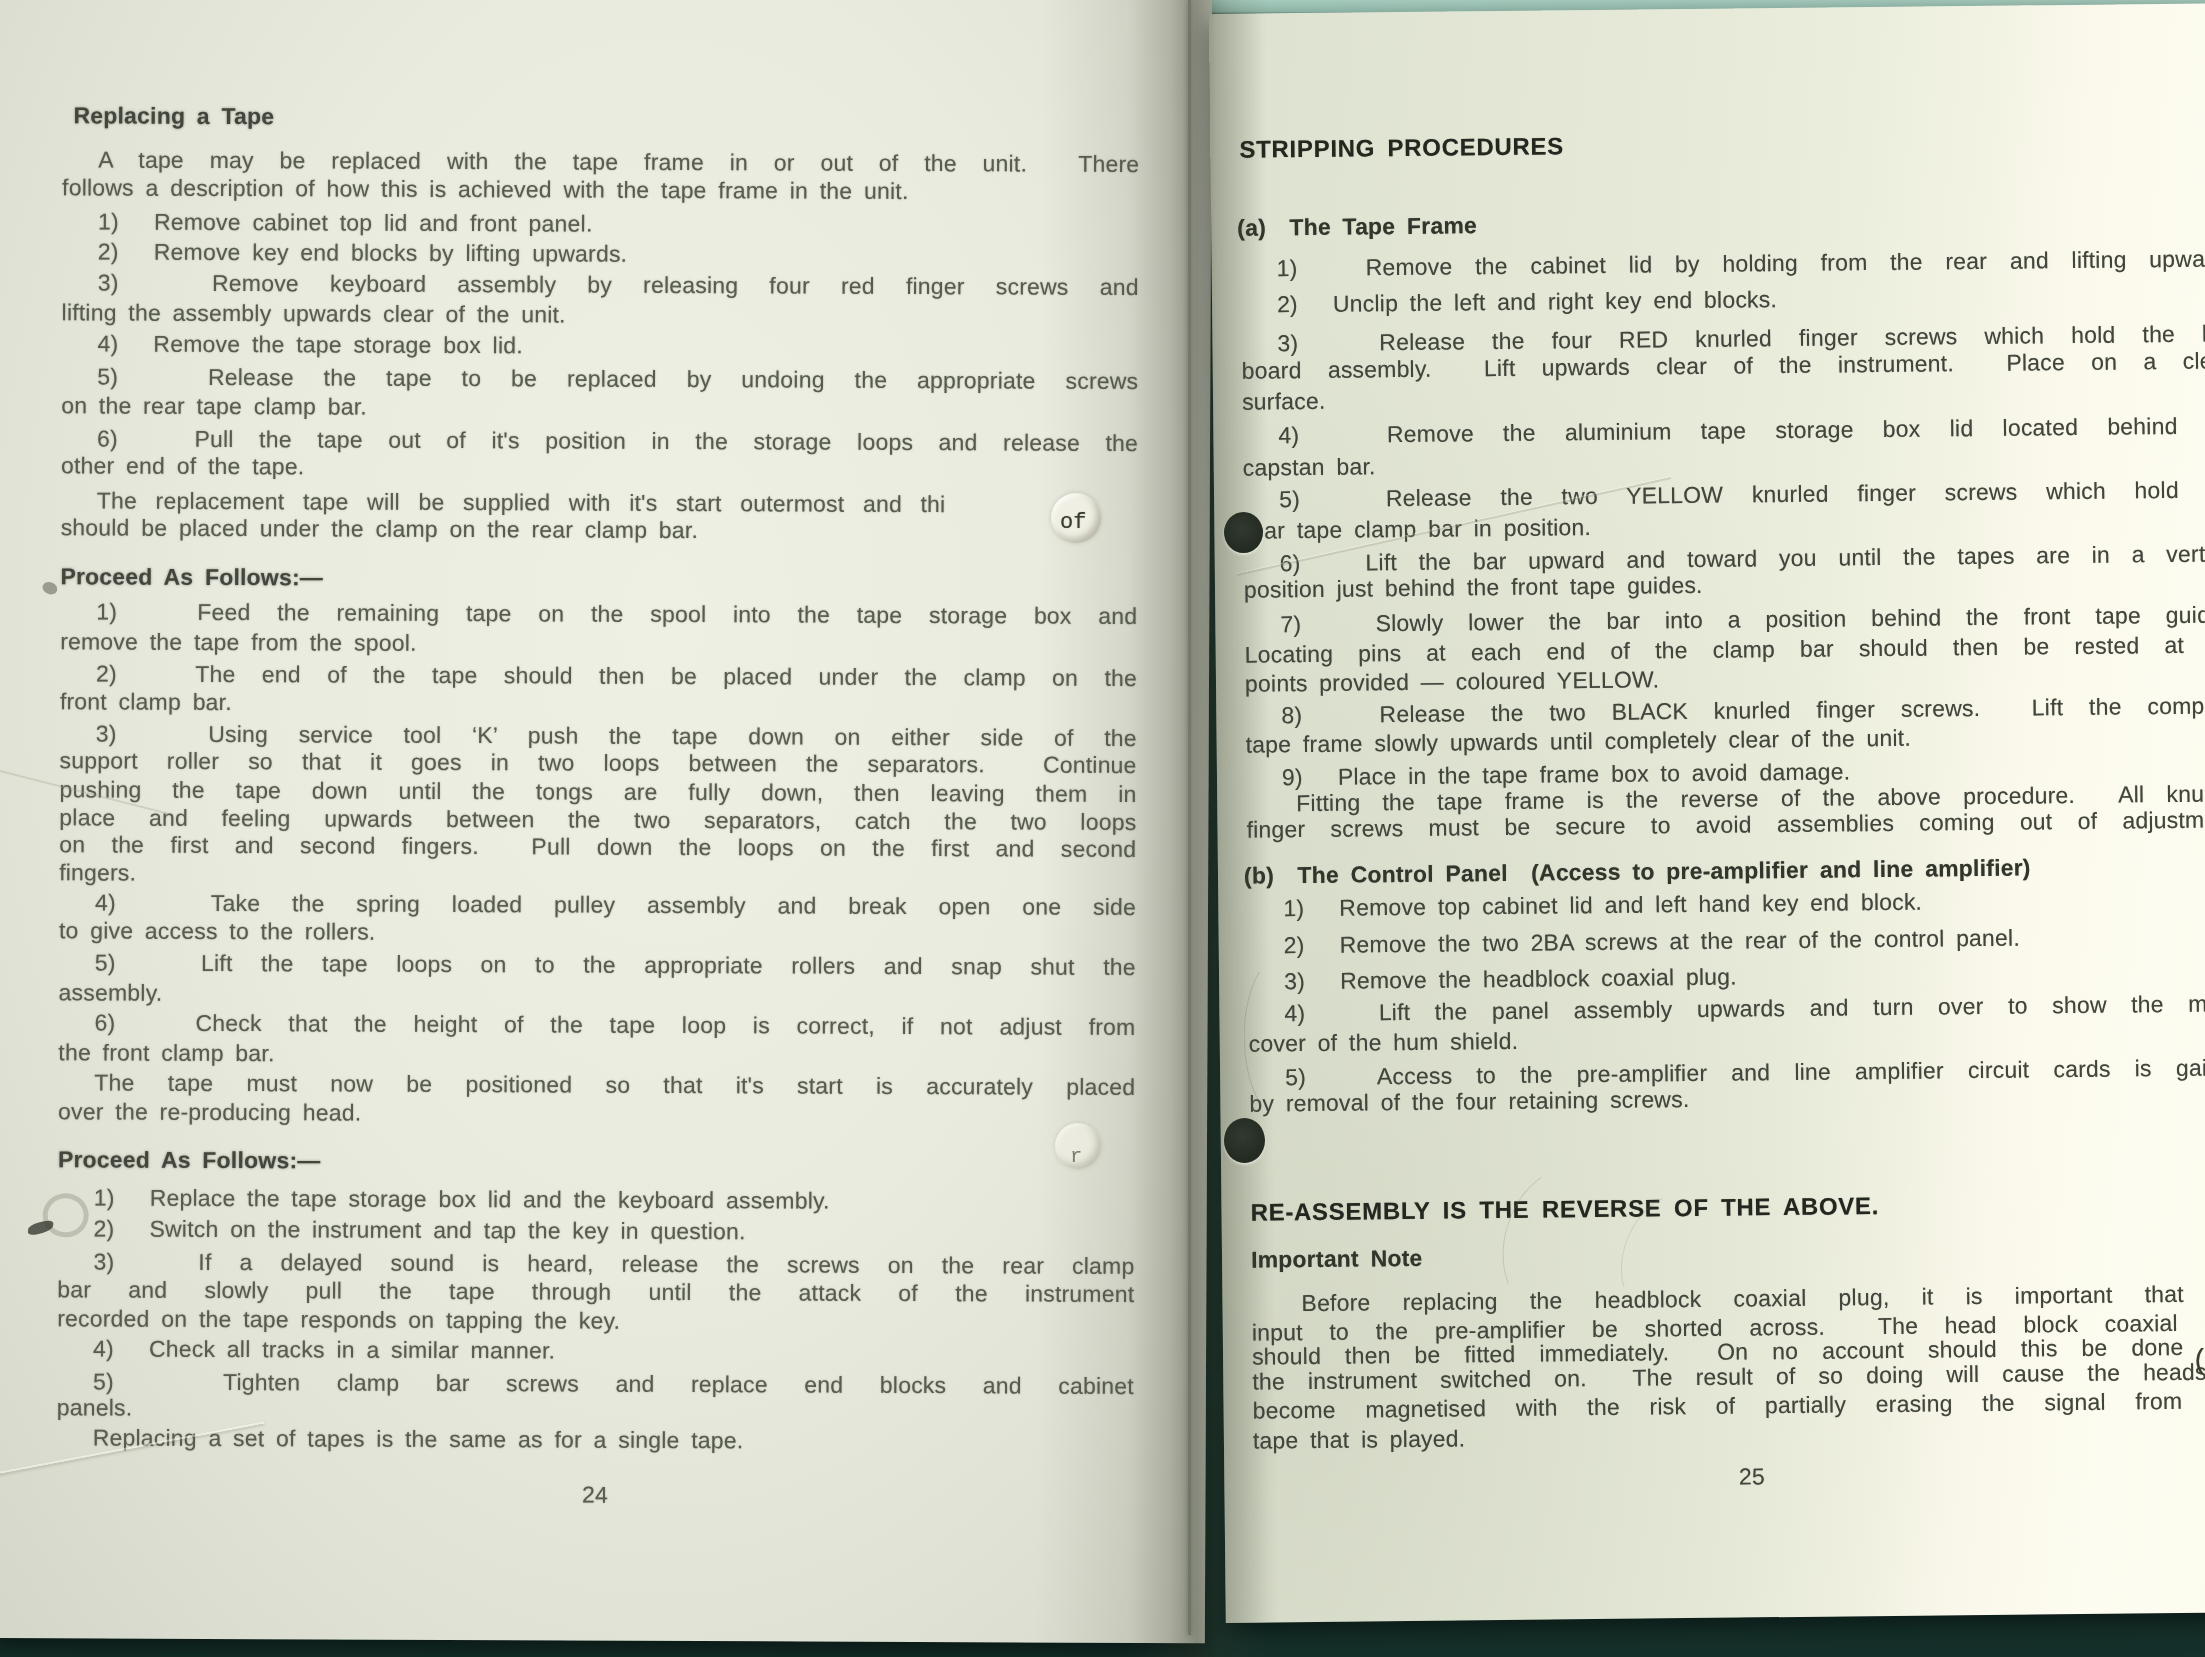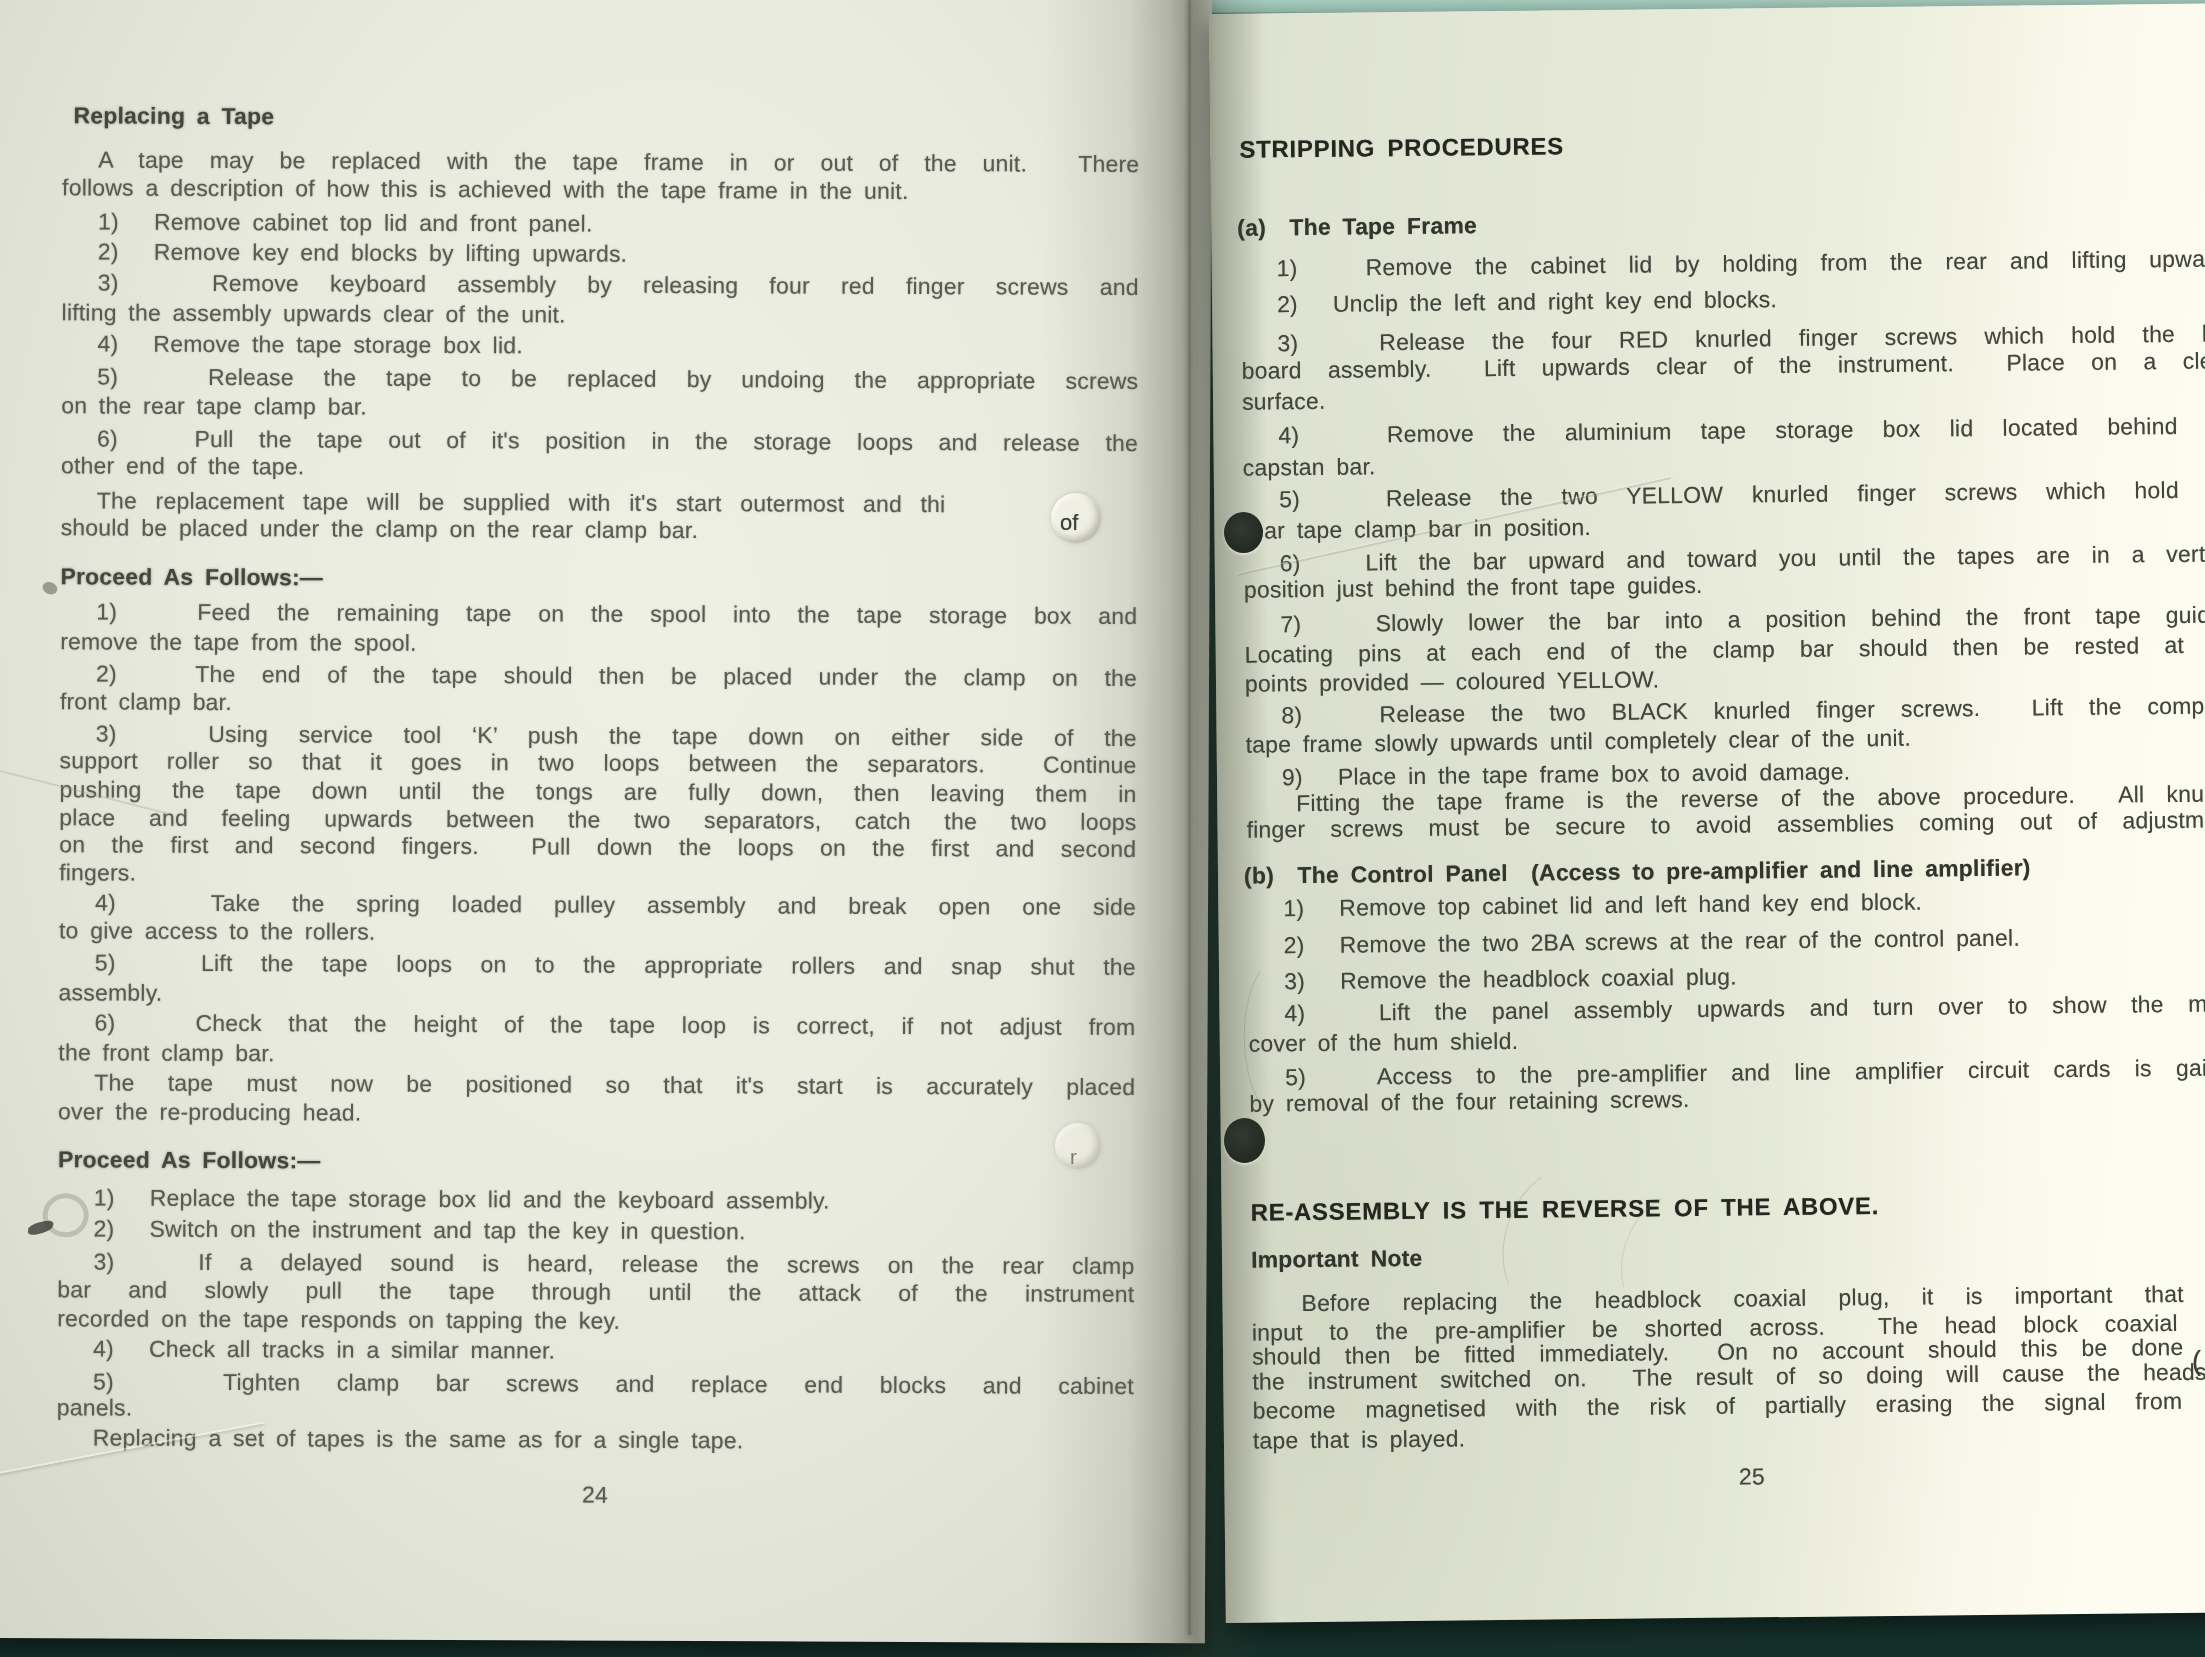--- a/index.html
+++ b/index.html
@@ -39,21 +39,21 @@
   .pgnum{font-size:23px;color:#4b4e44;font-weight:400;}
   .gutter{position:absolute;left:1128px;top:0;width:140px;height:1657px;z-index:3;pointer-events:none;
     background:linear-gradient(90deg, rgba(60,64,48,0) 0%, rgba(60,64,48,.16) 30%, rgba(44,49,36,.36) 49%, rgba(60,64,48,.18) 63%, rgba(60,64,48,0) 100%);}
   .gutter-line{position:absolute;left:1188px;top:0;width:3.4px;height:1635px;z-index:3;pointer-events:none;
     background:rgba(42,47,33,.30);box-shadow:0 0 5.1px rgba(42,47,33,.4);}
   .hole-dark{position:absolute;z-index:5;border-radius:50%;
     background:radial-gradient(circle at 45% 40%, #313a30 0%, #232a21 70%);
     box-shadow:0 1.7px 2.6px rgba(255,255,250,.5);}
   .hole-light{position:absolute;z-index:5;border-radius:50%;background:#f0efe4;
     box-shadow:inset -4.3px -4.3px 7.7px rgba(120,122,100,.45), inset 2.6px 2.6px 4.3px rgba(255,255,250,.8), 0 0 4.3px rgba(125,127,105,.35);}
-  .stray{position:absolute;z-index:6;font-size:22px;color:#3a3d34;text-shadow:0 0 0.9px rgba(58,61,52,.6);}
+  .stray{position:absolute;z-index:6;font-size:22px;color:#3a3d34;text-shadow:0 0 0.9px rgba(58,61,52,.6);font-family:Liberation Mono, monospace;}
   .stray.faint{color:#787b6c;text-shadow:none;font-size:20.5px;}
   .smudge{position:absolute;z-index:4;border-radius:50%;}
   .crease{position:absolute;z-index:4;pointer-events:none;}
 </style>
 </head>
 <body>
 
 <div class="photo">
 
   <div class="page page-left">

